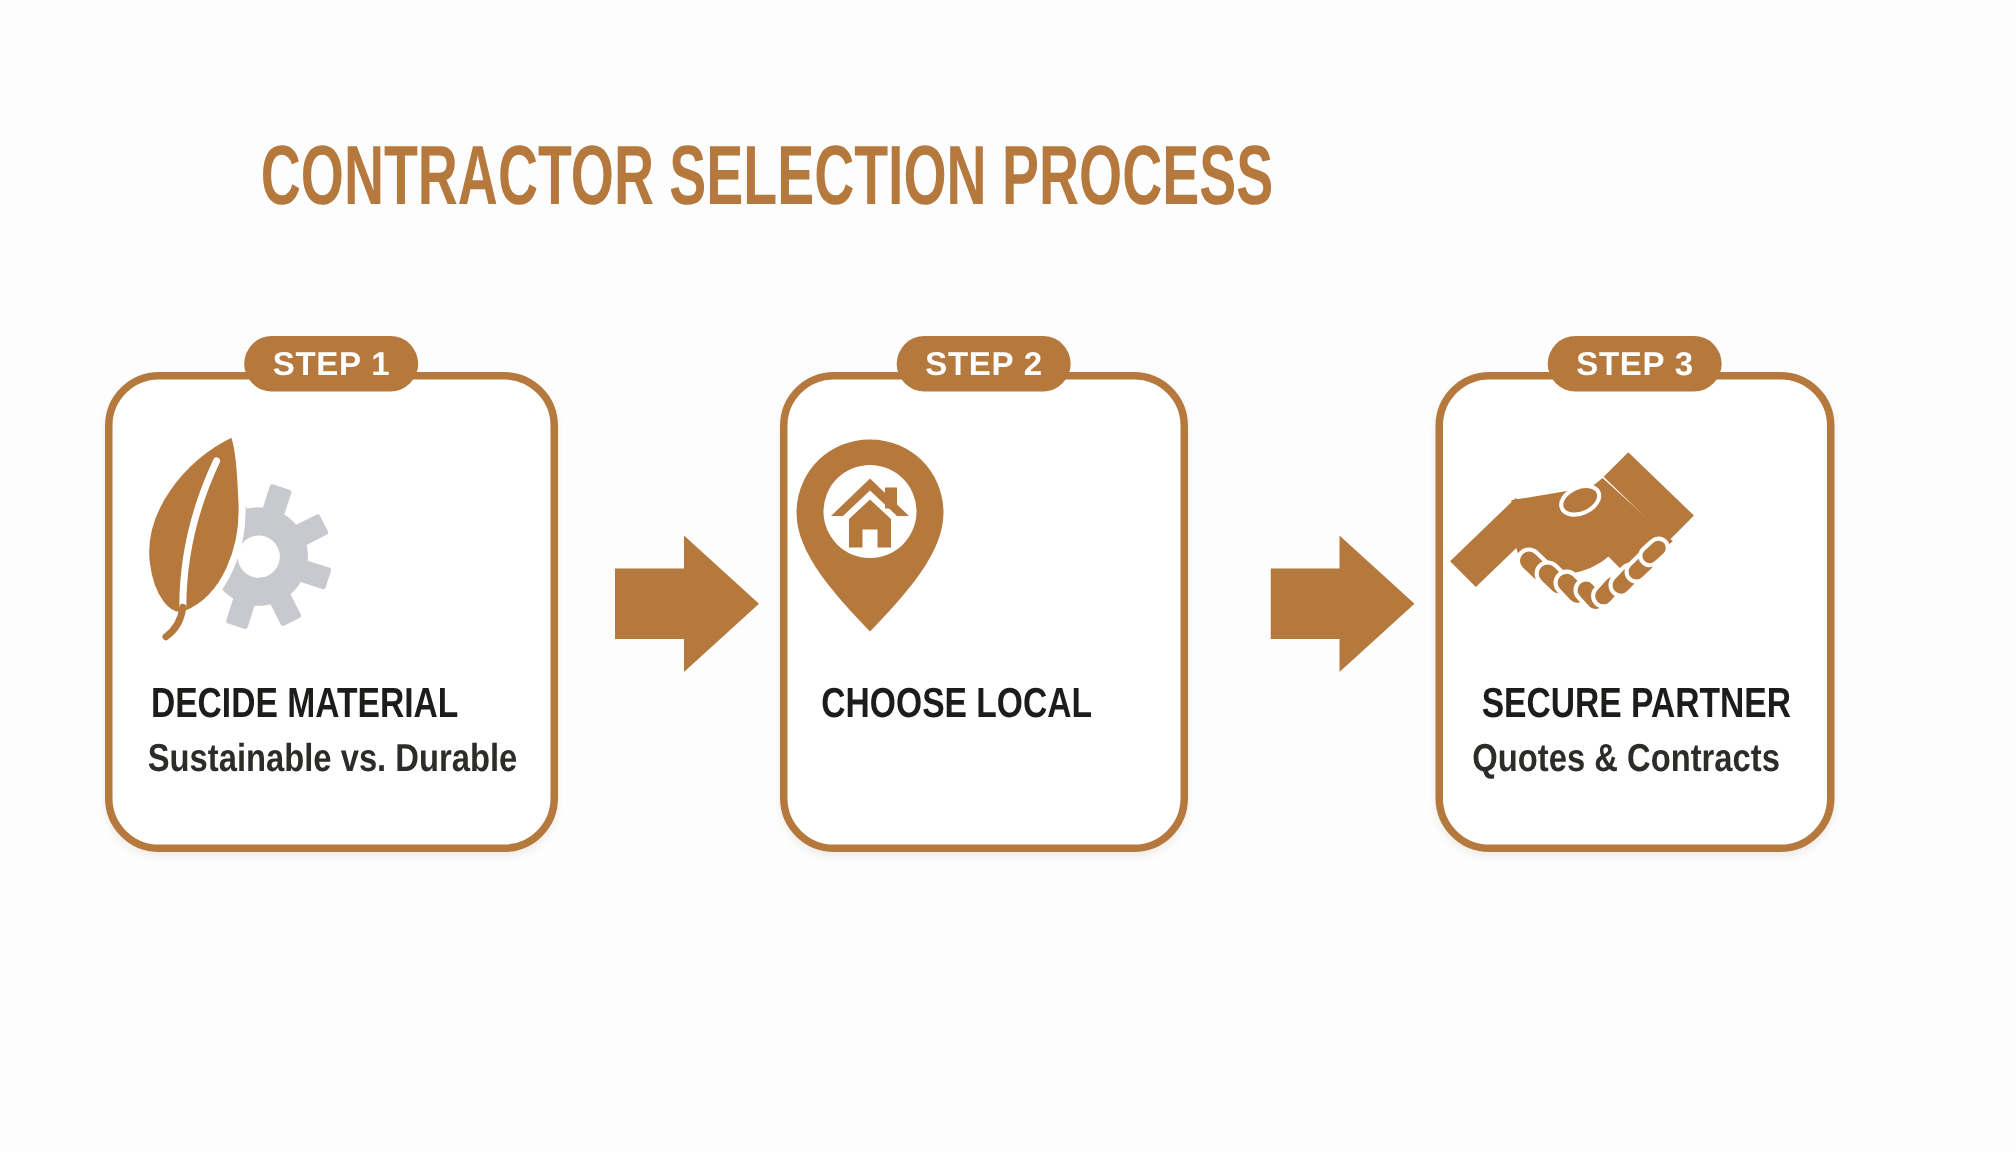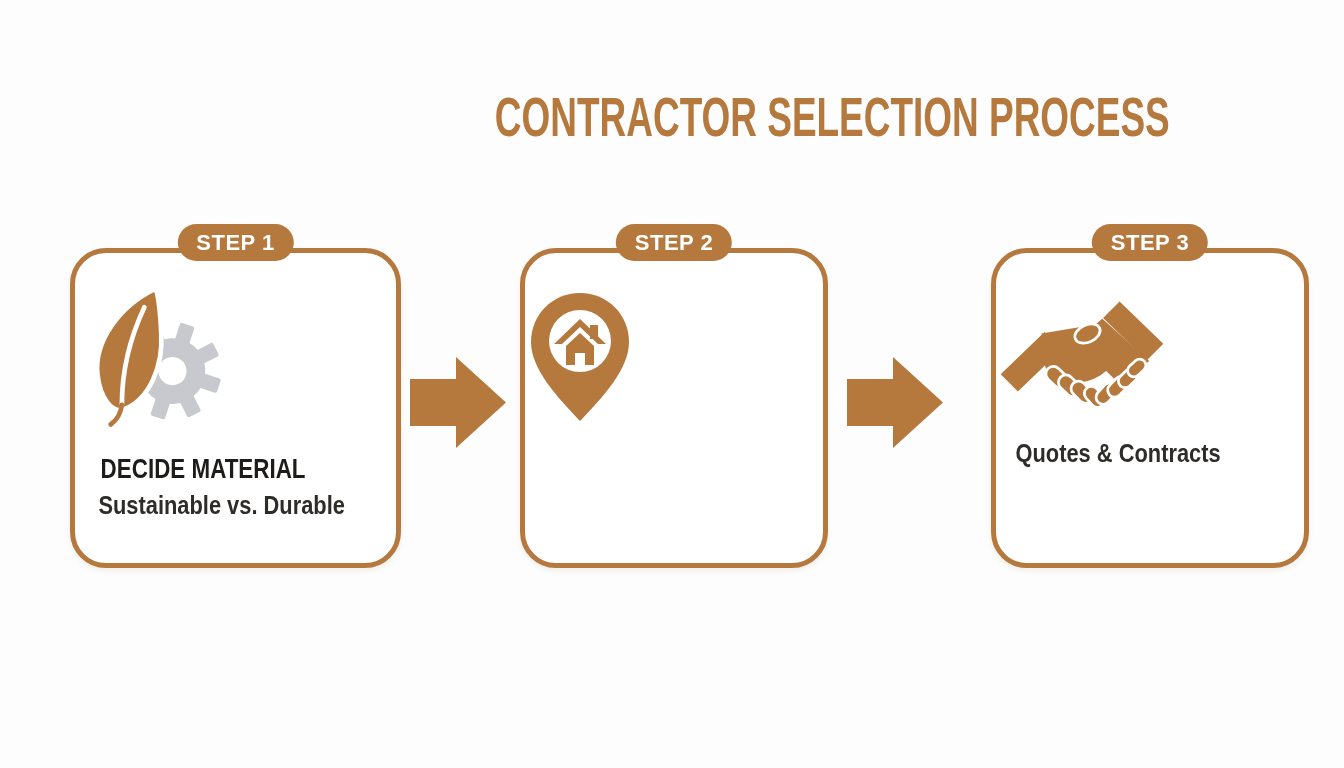--- a/index.html
+++ b/index.html
@@ -16,43 +16,43 @@
   body{
     background:var(--background);
     font-family:"Liberation Sans","DejaVu Sans",sans-serif;
     position:relative;
   }
   .stage{position:absolute;inset:0;}
 
   
   .page-title{
     position:absolute;top:84px;left:0;right:0;
-    text-align:right;
+    text-align:left;
     color:var(--accent);
     font-size:56px;font-weight:700;
     white-space:nowrap;
   }
   .page-title .condense{
     display:inline-block;
     transform:scaleX(0.66);
     transform-origin:center;
     letter-spacing:0px;
   }
 
   
   .step-card{
     position:absolute;top:248px;height:320px;
     background:var(--card-background);
     border:5px solid var(--accent);
     border-radius:36px;
     box-shadow:0 3px 5px rgba(140,110,70,0.10);
   }
-  .card-1{left:70px;width:331px;}
-  .card-2{left:520px;width:308px;}
-  .card-3{left:991px;width:318px;}
+  .card-1{left:70px;width:302px;}
+  .card-2{left:520px;width:272px;}
+  .card-3{left:957px;width:266px;}
 
   .step-badge{
     position:absolute;top:-29px;left:50%;
     transform:translateX(-50%);
     height:37px;line-height:37px;
     padding:0 19px;
     background:var(--accent);
     color:var(--badge-text);
     border-radius:19px;
     font-size:22px;font-weight:700;
@@ -157,20 +157,23 @@
             <path d="M55 2 C27 2 6 24 6 51 C6 78 32 106 55 130 C78 106 104 78 104 51 C104 24 83 2 55 2 Z" fill="currentColor"></path>
             <circle cx="55" cy="50" r="31" fill="#FFFFFF"></circle>
           </g>
           <g fill="currentColor">
             <rect x="65" y="34" width="8" height="14"></rect>
             <path d="M55 28 L29 53 L37 53 L55 36 L73 53 L81 53 Z"></path>
             <path d="M41 55 L55 42 L69 55 L69 74 L60 74 L60 62 L50 62 L50 74 L41 74 Z"></path>
           </g>
         </svg>
       </div>
+      <div class="card-title">
+        <span class="condense">CHOOSE LOCAL</span>
+      </div>
     </div>
   </div>
 
   <div class="flow-arrow arrow-2">
     <svg width="96" height="91" viewBox="0 0 96 91">
       <polygon points="0,22 46,22 46,0 96,45.5 46,91 46,69 0,69" fill="currentColor"></polygon>
     </svg>
   </div>
 
   <div class="step-card card-3">
@@ -199,19 +202,22 @@
           </g>
 
           <g stroke="#FFFFFF" stroke-width="3.5">
             <rect x="-9" y="-15" width="18" height="30" rx="9" transform="translate(141,122) rotate(42)"></rect>
             <rect x="-9" y="-15" width="18" height="30" rx="9" transform="translate(156,113) rotate(44)"></rect>
             <rect x="-8.5" y="-14" width="17" height="28" rx="8.5" transform="translate(169,102) rotate(46)"></rect>
             <rect x="-8" y="-13" width="16" height="26" rx="8" transform="translate(180,89) rotate(48)"></rect>
           </g>
         </svg>
       </div>
+      <div class="card-title">
+        <span class="condense">SECURE PARTNER</span>
+      </div>
       <div class="card-subtitle">
         <span class="condense">Quotes &amp; Contracts</span>
       </div>
     </div>
   </div>
 
 </div>
 
 </body></html>

